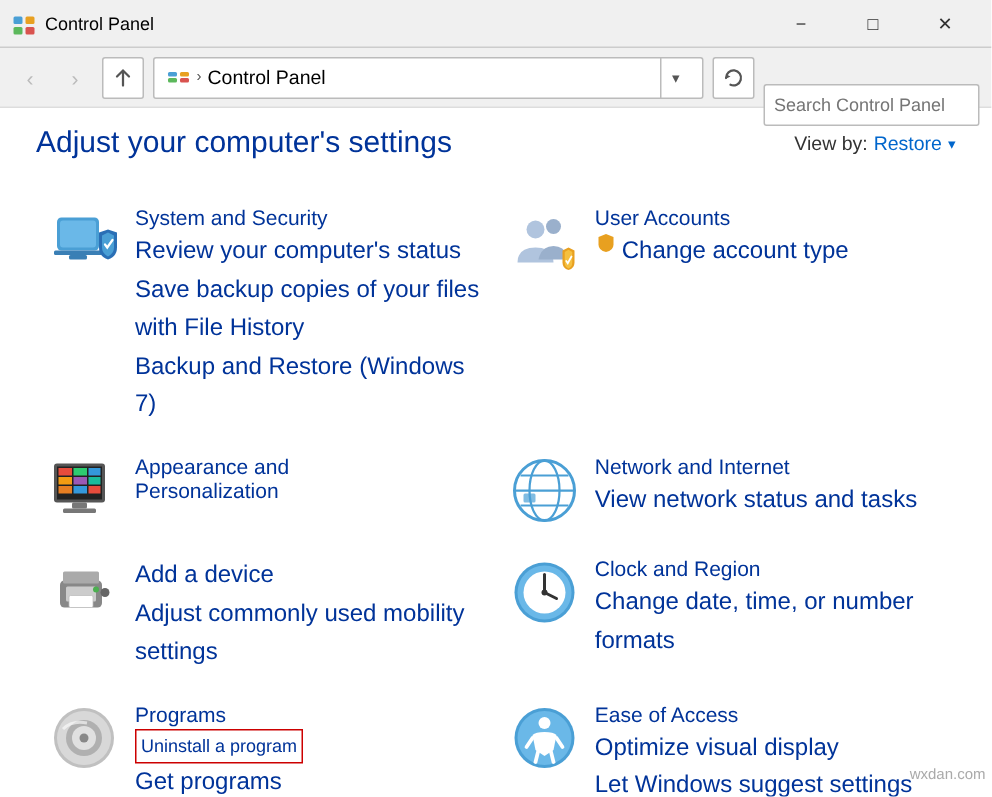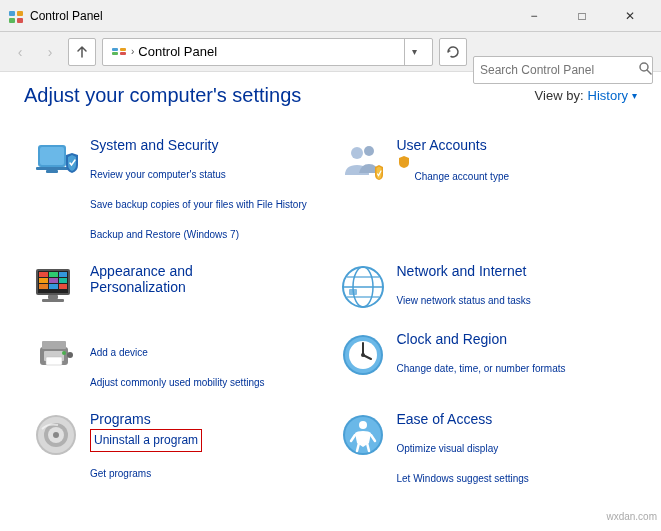--- a/index.html
+++ b/index.html
@@ -135,21 +135,21 @@
       cursor: pointer;
       display: flex;
       align-items: center;
       justify-content: center;
       font-size: 14px;
       color: #555;
     }
 
     .search-box {
       height: 28px;
-      width: 180px;
+      width: 144px;
       border: 1px solid #bbb;
       background: #fff;
       display: flex;
       align-items: center;
       padding: 0 6px;
       border-radius: 2px;
       gap: 4px;
       margin-top: 36px;
     }
     .search-input {
@@ -228,25 +228,24 @@
     .panel-text {}
     .panel-title {
       color: #003399;
       font-size: 14px;
       cursor: pointer;
       display: block;
       margin-bottom: 2px;
     }
     .panel-link {
       color: #003399;
-      font-size: 10px;
+      font-size: 16px;
       cursor: pointer;
       display: block;
       line-height: 1.6;
-      margin-top: 14px;
     }
 
     .highlighted-link {
       color: #003399;
       font-size: 12px;
       cursor: pointer;
       display: inline-block;
       border: 1.5px solid #cc0000;
       padding: 1px 3px;
       line-height: 1.6;
@@ -320,21 +319,21 @@
       </svg>
     </span>
   </div>
 </div>
 
 <div class="main-content">
   <div class="page-header">
     <h1 class="page-title">Adjust your computer's settings</h1>
     <div class="view-by">
       <span class="view-by-label">View by:</span>
-      <span class="view-by-value">History</span>
+      <span class="view-by-value">Restore</span>
       <span class="view-by-arrow">▾</span>
     </div>
   </div>
 
   <div class="panel-grid">
 
     <div class="panel-item">
       <div class="panel-icon">
         <svg width="48" height="48" viewBox="0 0 48 48">
           <rect x="6" y="8" width="28" height="22" rx="3" fill="#4a9fd5"></rect>

